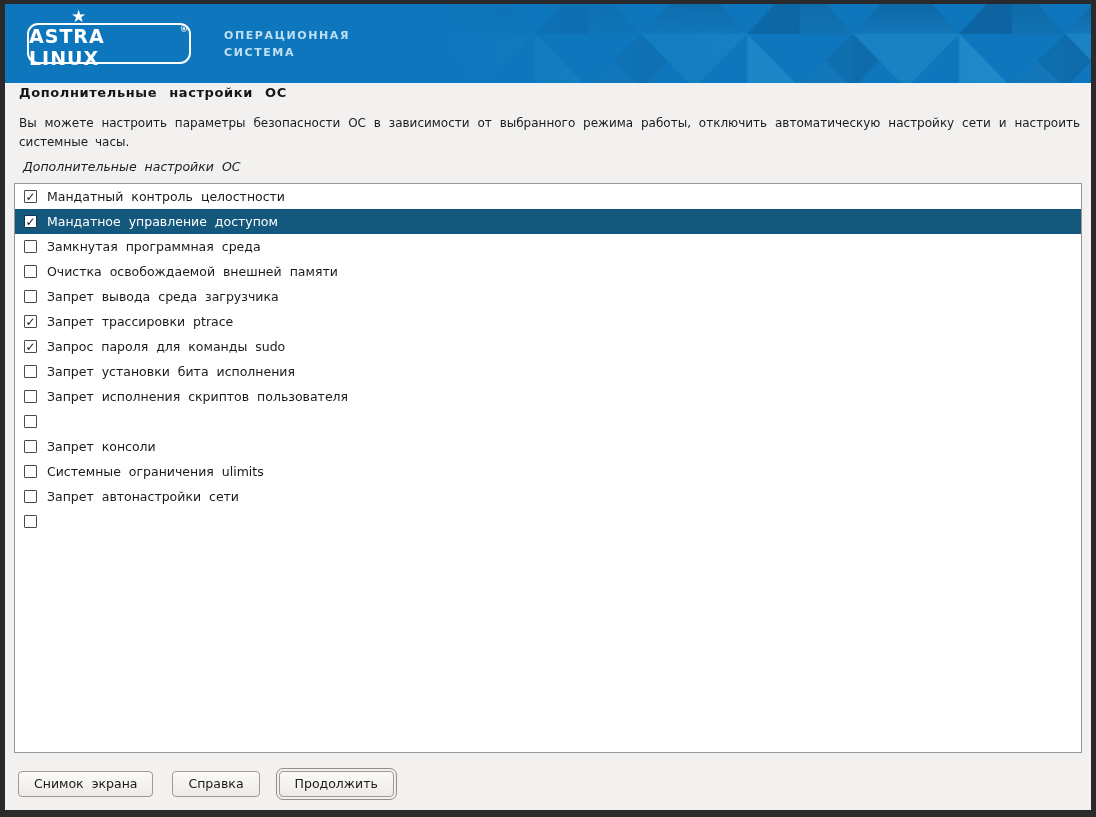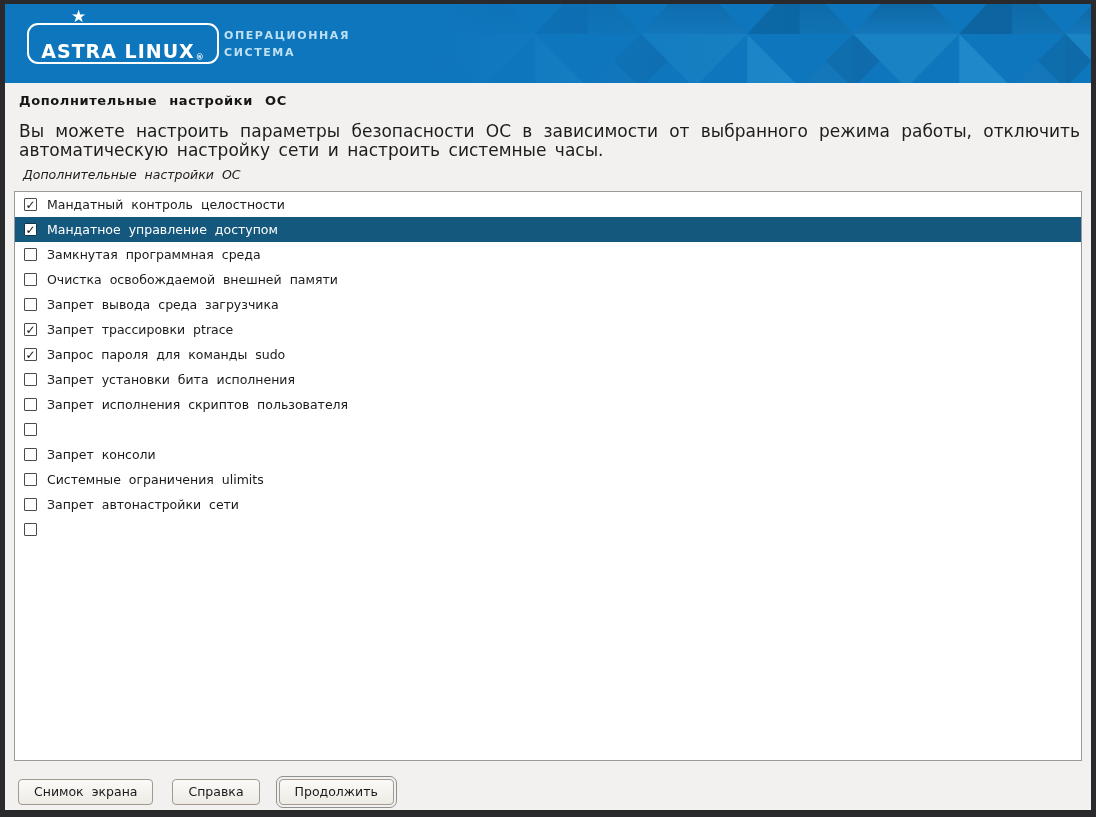--- a/index.html
+++ b/index.html
@@ -18,49 +18,49 @@
     display:flex; flex-direction:column;
     overflow:hidden;
   }
 
   
   .banner { position:relative; flex:0 0 79px; background:#0e76bd; overflow:hidden; }
   .banner svg.facets { position:absolute; top:0; left:0; width:100%; height:100%; display:block; }
 
   .logo-box {
     position:absolute; left:22px; top:19px;
-    width:192px; height:41px;
+    width:164px; height:41px;
     border:2px solid #ffffff; border-radius:11px;
-    display:flex; align-items:flex-end; justify-content:center;
+    display:flex; align-items:flex-start; justify-content:center;
     color:#ffffff; font-weight:bold; font-size:19px; letter-spacing:1px;
     z-index:2;
   }
   .logo-box .reg { font-size:8px; vertical-align:super; margin-left:1px; }
   .logo-star {
     position:absolute; left:66px; top:4px; z-index:3;
     color:#ffffff; font-size:17px; line-height:1;
     text-shadow:0 0 2px #0e76bd;
   }
   .product {
     position:absolute; left:219px; top:23px; z-index:2;
     color:#bfe0f2; font-size:11px; font-weight:bold;
     letter-spacing:1.6px; line-height:17px;
   }
 
   
-  .main { flex:1; padding:8px 9px 0 9px; display:flex; flex-direction:column; }
+  .main { flex:1; padding:0 9px 0 9px; display:flex; flex-direction:column; }
 
   .page-title {
     margin:2px 0 0 5px;
     font-size:13px; font-weight:bold; color:#161616;
     letter-spacing:0.6px; word-spacing:7px;
   }
   .page-desc {
     margin:14px 0 0 5px;
-    font-size:17px; color:#1c1c1c; line-height:19px;
+    font-size:12px; color:#1c1c1c; line-height:19px;
     text-align:justify; word-spacing:3px;
     padding-right:2px;
   }
   .page-subtitle {
     margin:7px 0 0 9px;
     font-size:12.5px; font-style:italic; color:#1c1c1c;
     word-spacing:4px;
   }
 
   .options-list {

